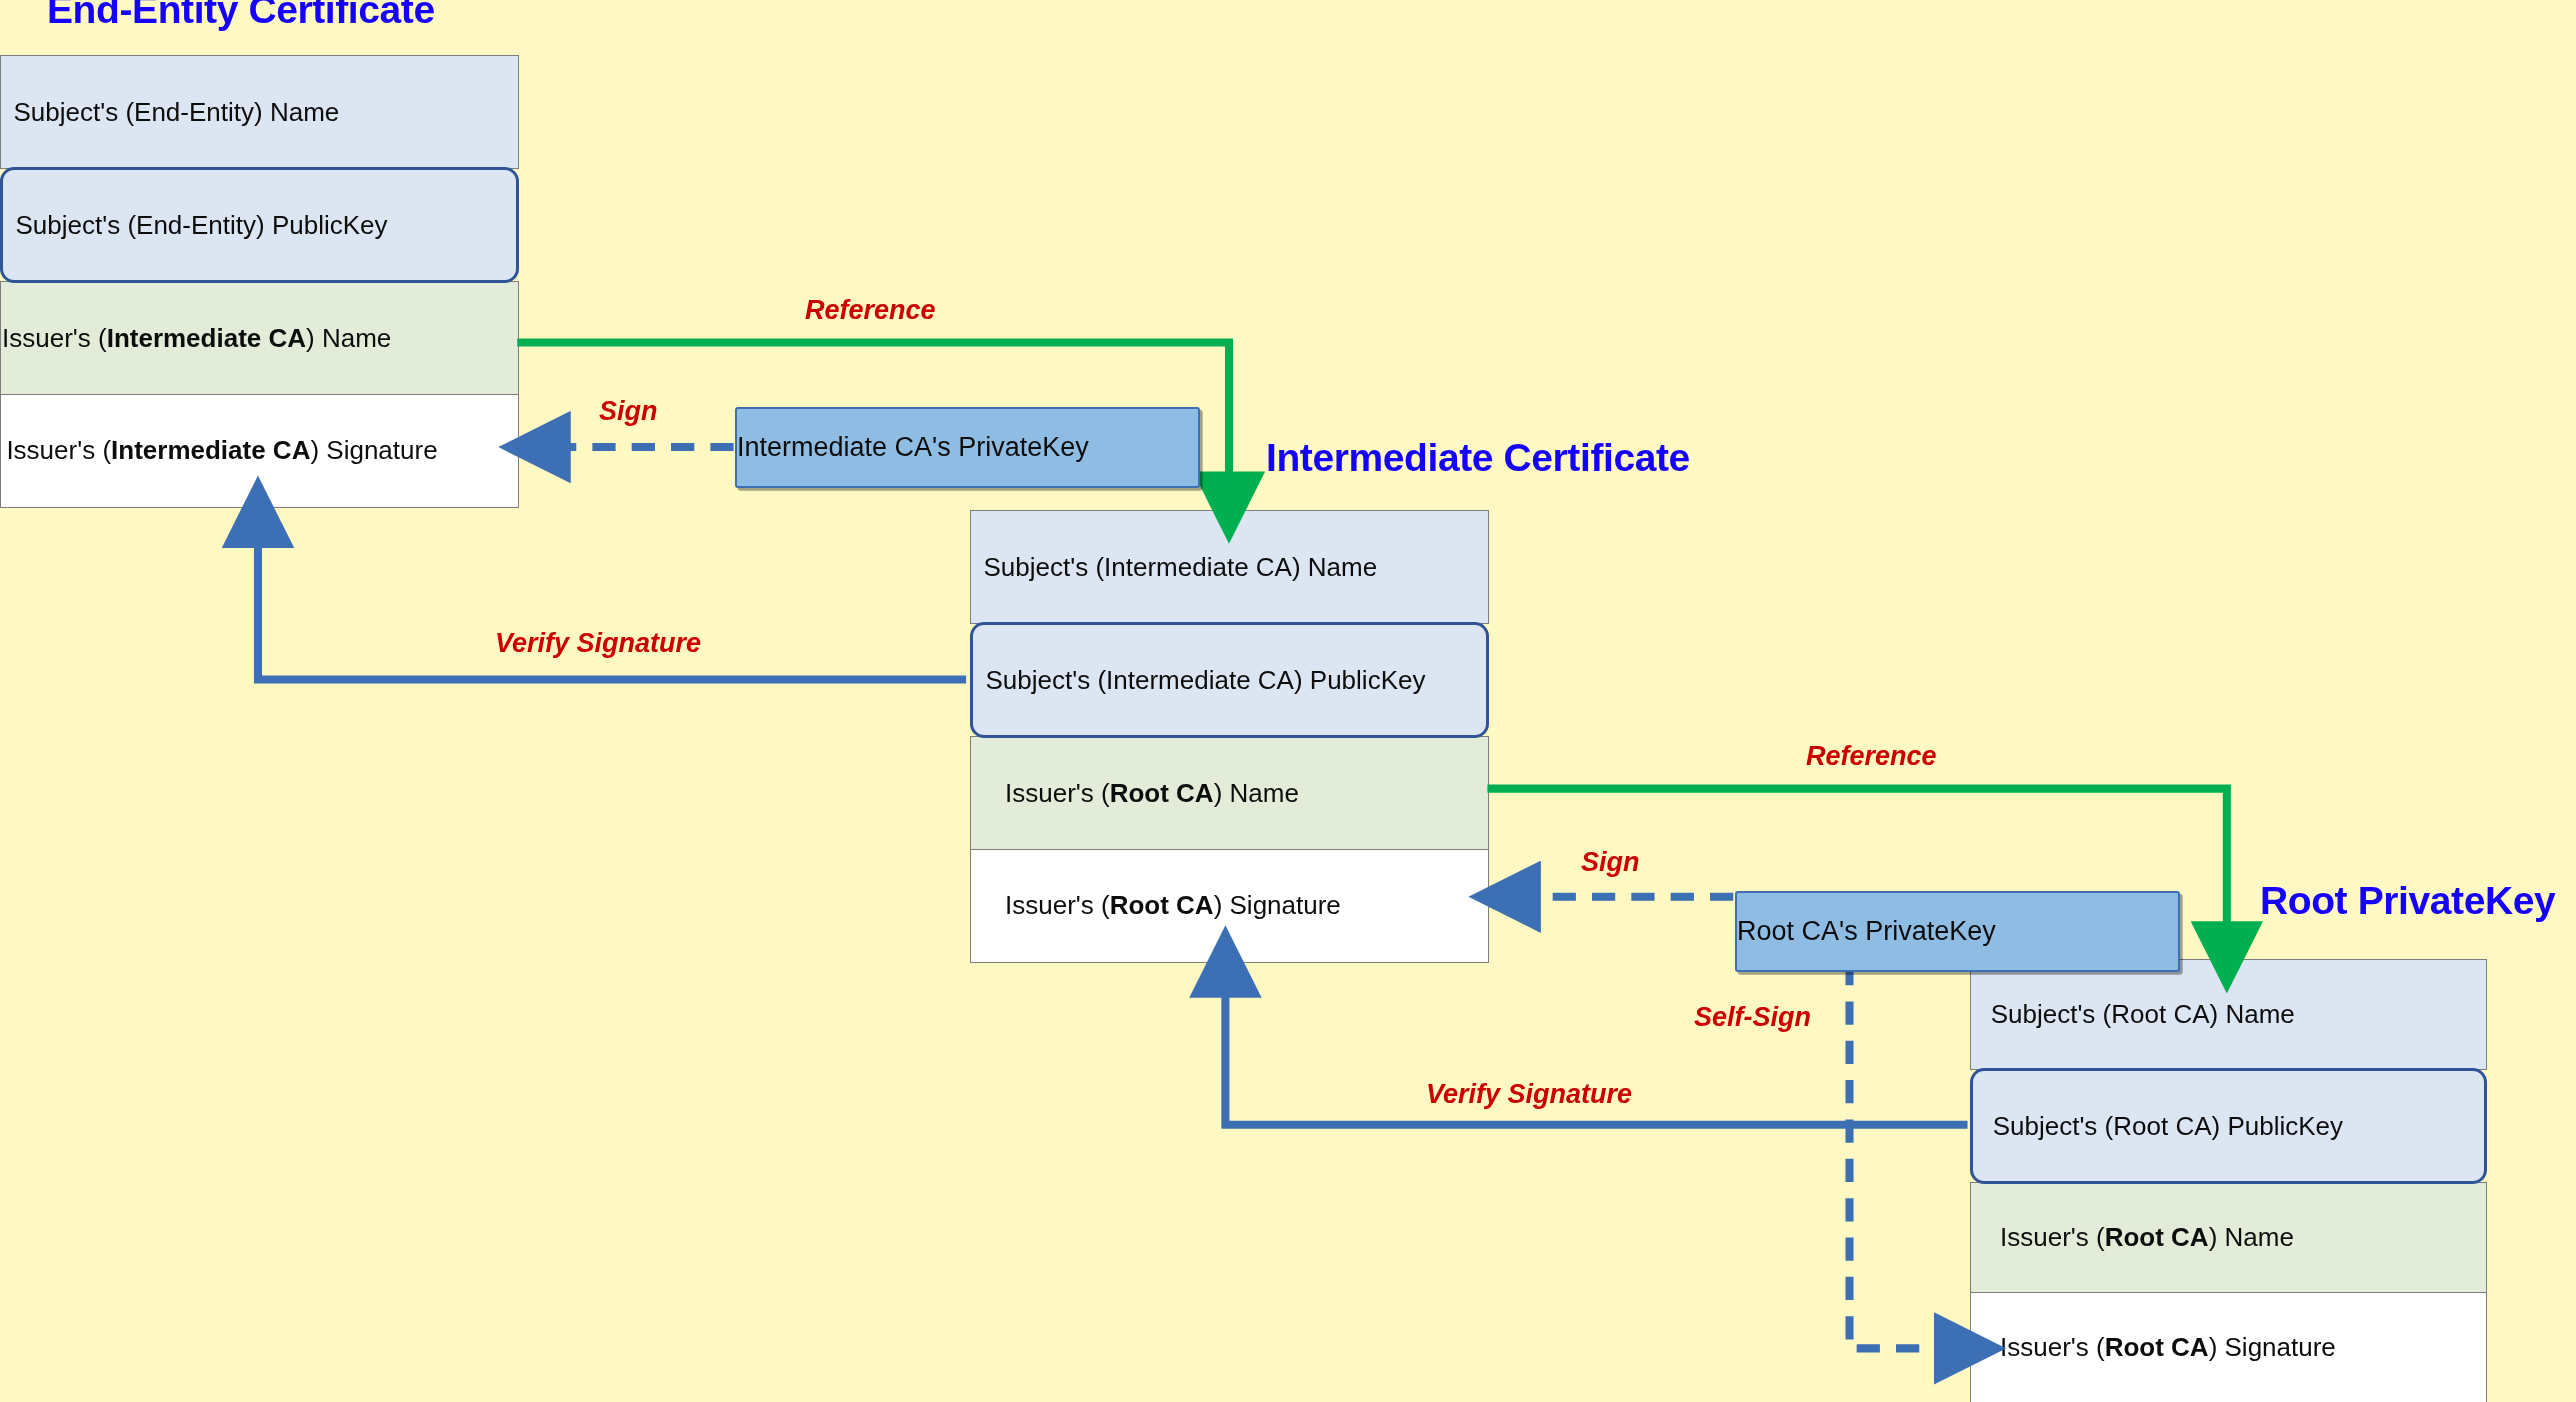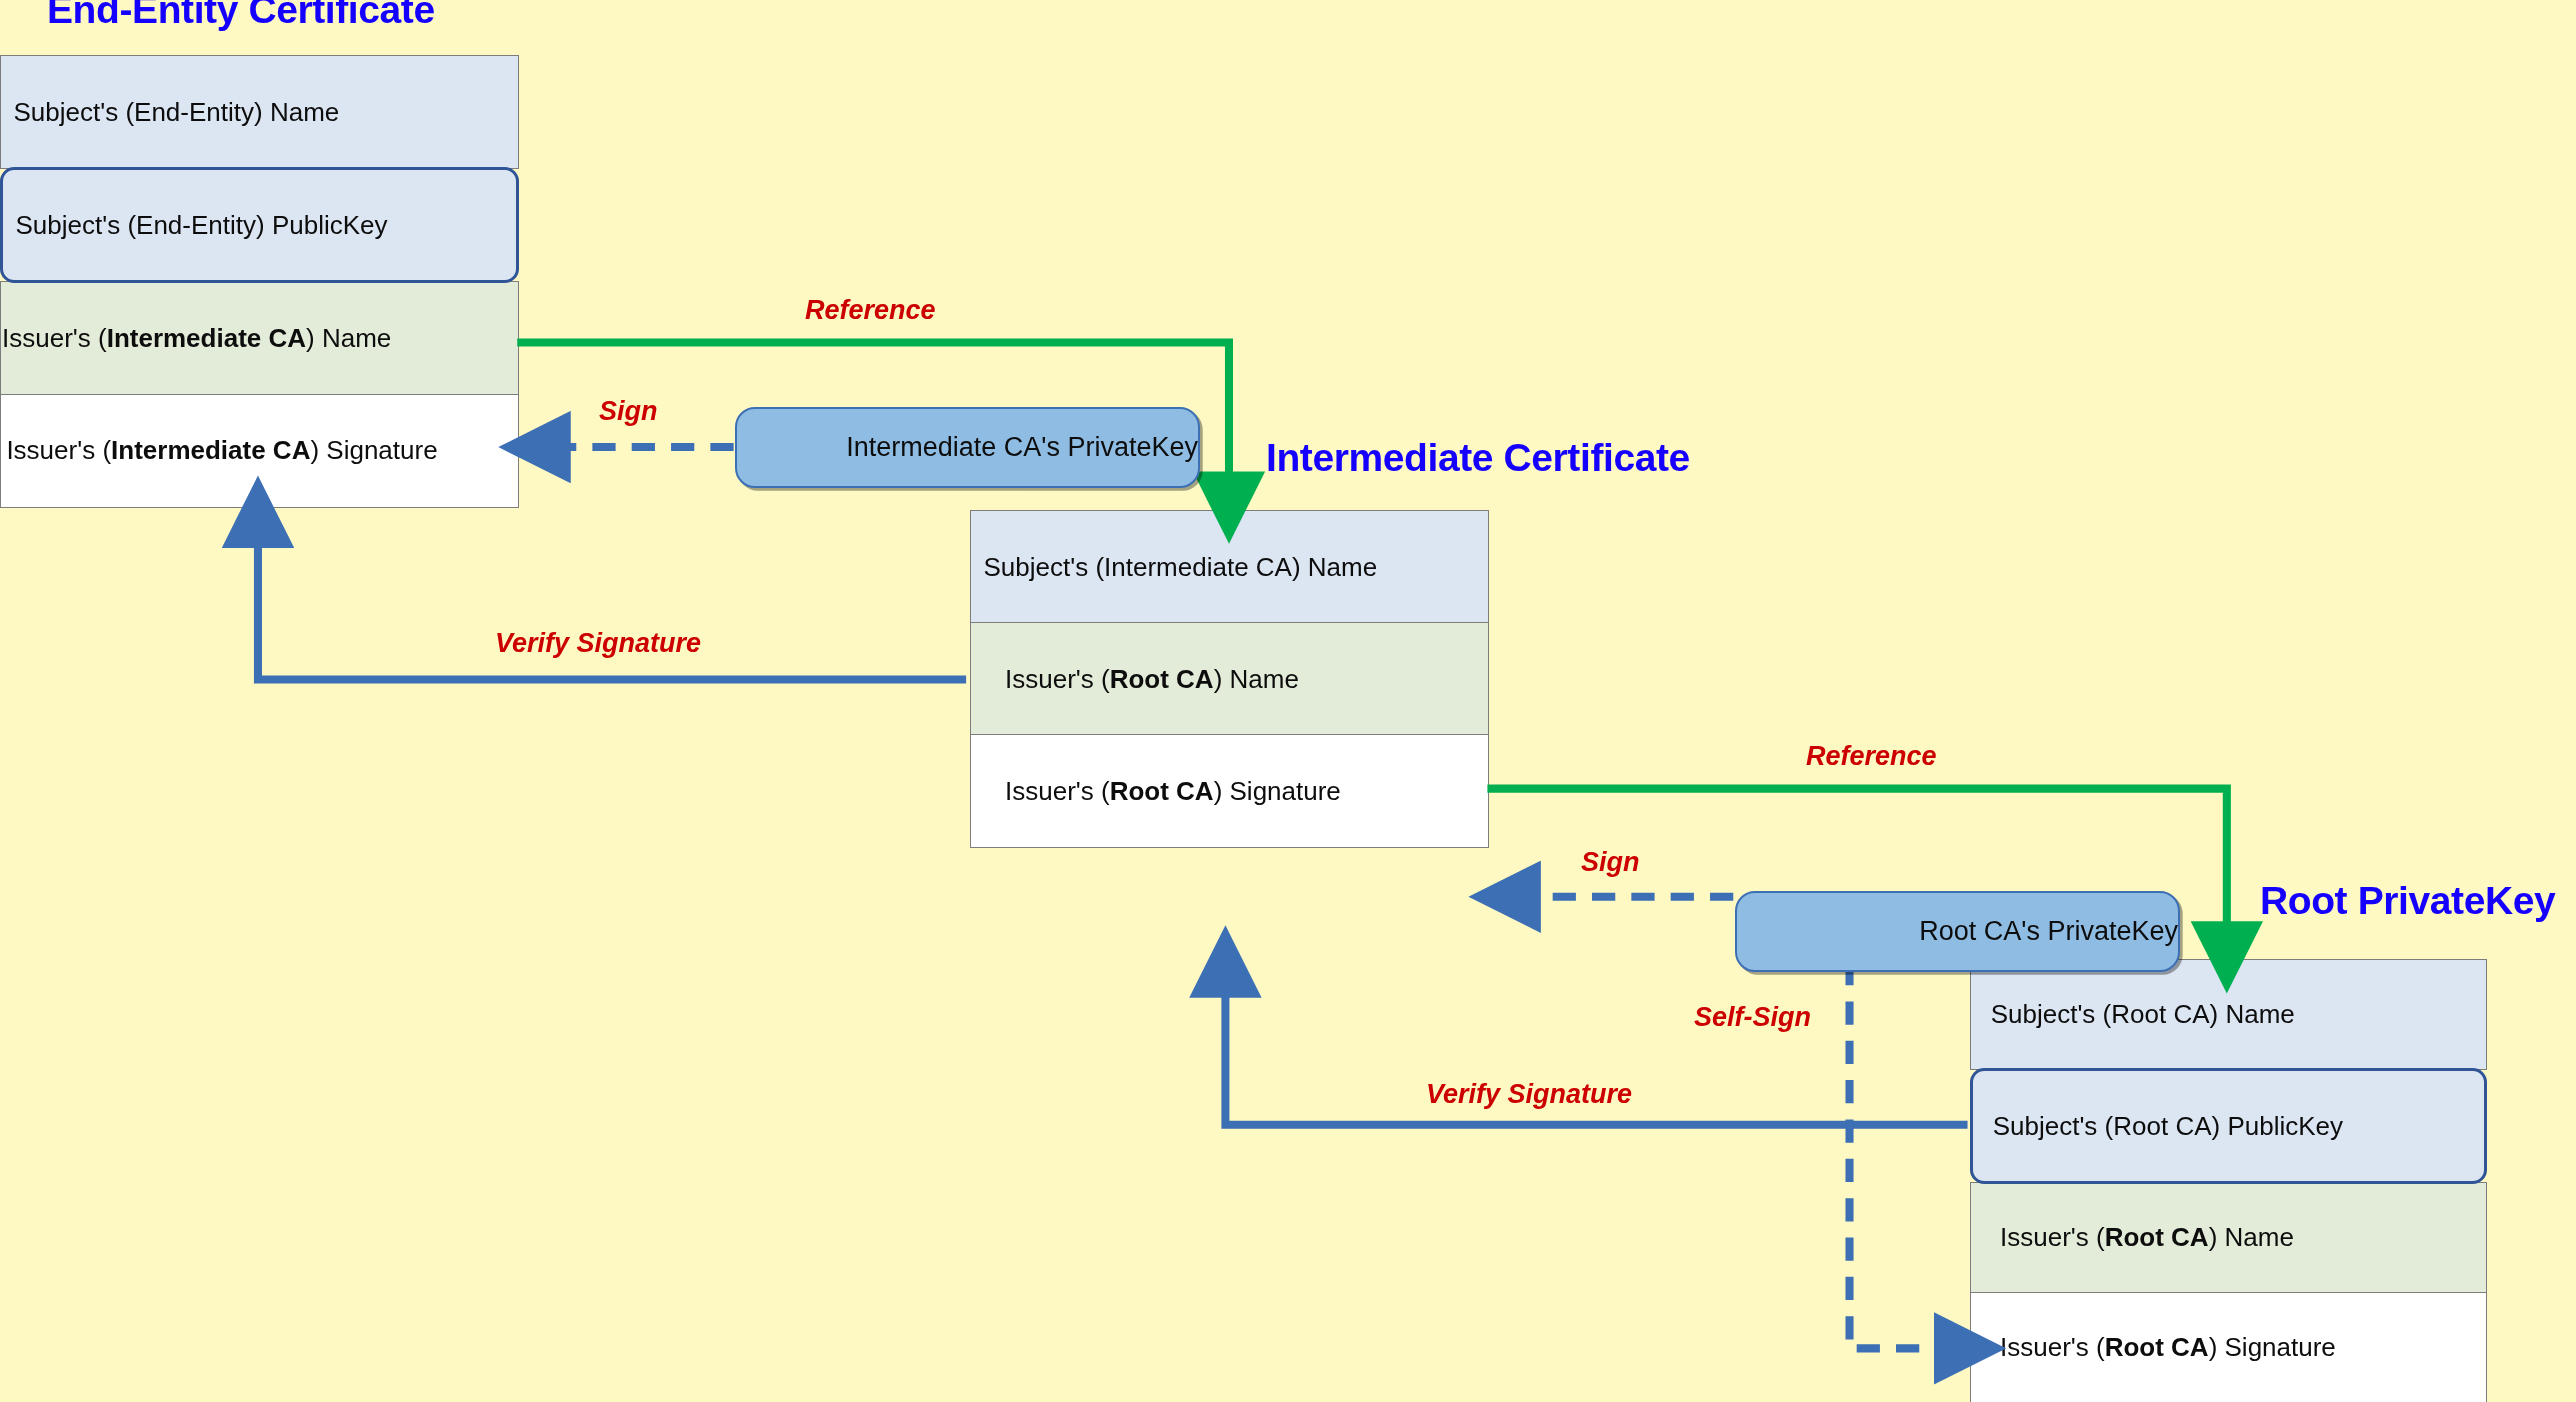--- a/index.html
+++ b/index.html
@@ -62,24 +62,24 @@
   }
   .row-text { display: inline-block; }
   .row-text b { font-weight: bold; }
 
   
   .key-pill {
     position: absolute;
     box-sizing: border-box;
     background: #8fbce3;
     border: 2.7px solid #3d6fb4;
-    border-radius: 20px;
+    border-radius: 3px;
     display: flex;
     align-items: center;
-    justify-content: flex-end;
+    justify-content: flex-start;
     font-size: 27px;
     color: #0d0d0d;
     white-space: nowrap;
     font-family: "Liberation Sans", sans-serif;
     box-shadow: 2.7px 2.7px 0 rgba(0,0,0,0.35);
     z-index: 4;
   }
 
   
   .edge-label {
@@ -161,20 +161,25 @@
   <div class="cert-title" style="left:1266px; top:436px;">Intermediate Certificate</div>
 
   <div class="cert-card" style="left:970px; top:510px; width:519px;">
 
     <div class="cert-row row-subject-name" style="height:114px; padding-left:12.5px;">
       <span class="row-text">
         <span>Subject's (Intermediate CA) Name</span>
       </span>
     </div>
 
+    <div class="cert-row row-subject-key" style="height:116px; margin-top:-1.8px; padding-left:12.5px;">
+      <span class="row-text">
+        <span>Subject's (Intermediate CA) PublicKey</span>
+      </span>
+    </div>
 
     <div class="cert-row row-issuer-name" style="height:114px; margin-top:-1.8px; padding-left:34px;">
       <span class="row-text"><span>Issuer's (</span><b>Root CA</b><span>) Name</span></span>
     </div>
 
     <div class="cert-row row-issuer-sig" style="height:114px; margin-top:-1.8px; padding-left:34px;">
       <span class="row-text"><span>Issuer's (</span><b>Root CA</b><span>) Signature</span></span>
     </div>
   </div>
 

